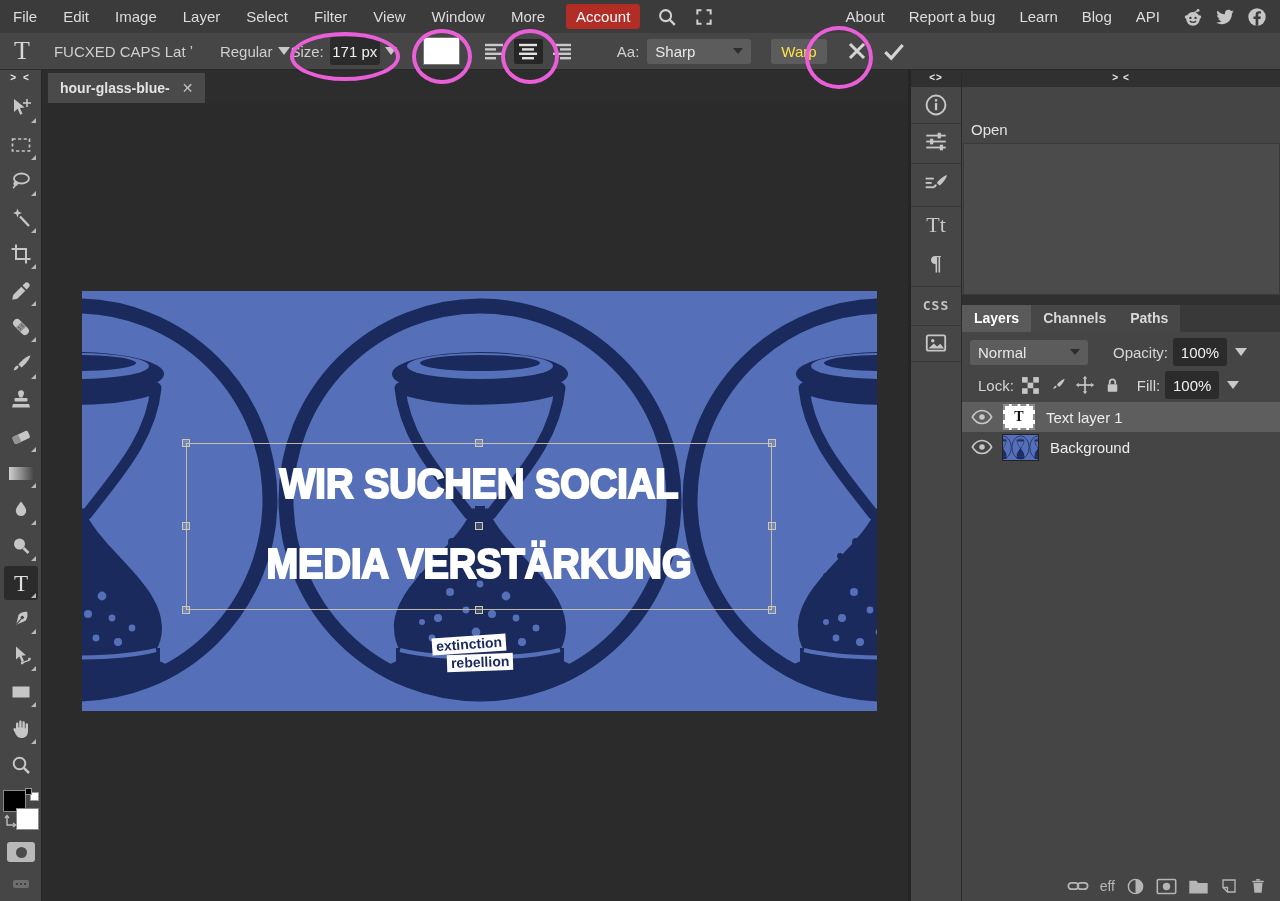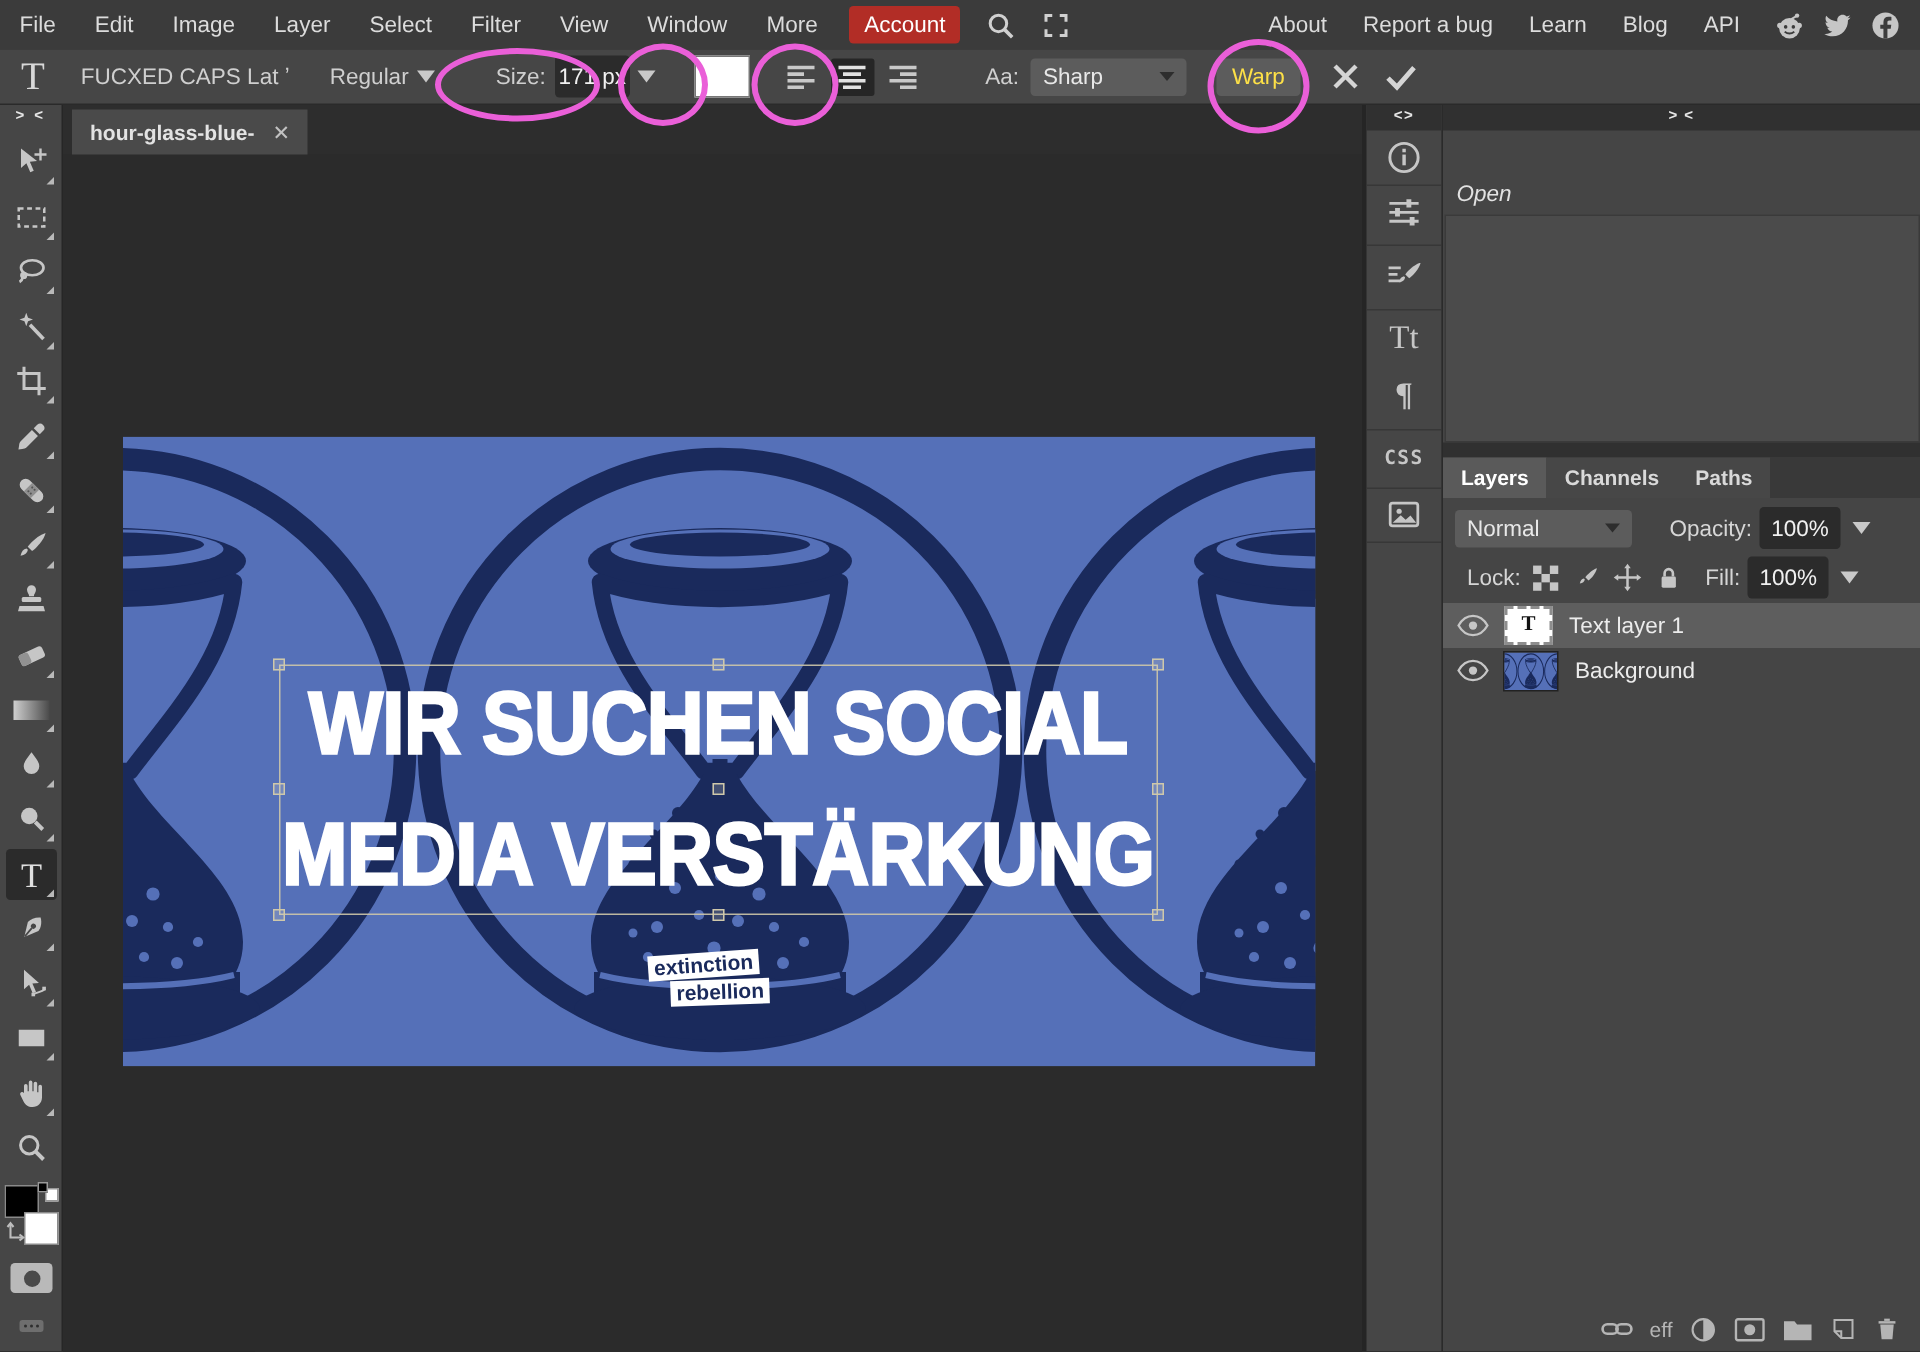--- a/index.html
+++ b/index.html
@@ -21,21 +21,21 @@
 
   
   .optionsbar { position:absolute; left:0; top:33px; width:1280px; height:37px; background:#464646;
                 border-bottom:1px solid #2a2a2a; display:flex; align-items:center; font-size:15px; color:#cfcfcf; z-index:10; }
   .opt-t { font-family:"Liberation Serif", serif; font-size:26px; color:#d8d8d8; margin-left:14px; line-height:1; }
   .opt-font { margin-left:24px; width:152px; white-space:nowrap; overflow:hidden; }
   .opt-style { margin-left:14px; display:flex; align-items:center; gap:6px; }
   .arr { width:0; height:0; border-left:6px solid transparent; border-right:6px solid transparent; border-top:8px solid #c9c9c9; }
   .arr.sm { border-left-width:5px; border-right-width:5px; border-top-width:6px; }
   .arr.dark { border-top-color:#2d2d2d; }
-  .opt-size-label { margin-left:40px; }
+  .opt-size-label { }
   .field { background:#2b2b2b; border-radius:3px; height:28px; color:#f0f0f0; display:flex; align-items:center;
            justify-content:center; padding:0 5px; }
   .size-field { width:50px; margin-left:6px; overflow:hidden; white-space:nowrap; }
   .swatch { width:37px; height:28px; background:#ffffff; border:1px solid #777; margin-left:26px; }
   .aligns { display:flex; gap:5px; margin-left:20px; }
   .align-btn { width:29px; height:25px; display:flex; align-items:center; justify-content:center; border-radius:2px; }
   .align-btn.active { background:#262626; }
   .opt-aa { margin-left:40px; }
   .dropdown { background:#5c5c5c; border-radius:3px; height:25px; display:flex; align-items:center;
               color:#e8e8e8; padding:0 8px; justify-content:space-between; }
@@ -78,22 +78,22 @@
   .tabbar { position:absolute; left:42px; top:70px; width:866px; height:33px; background:#2d2d2d; z-index:4; }
   .tab { position:absolute; left:6px; top:3px; height:30px; background:#4a4a4a; display:flex; align-items:center;
          padding:0 12px; color:#e3e3e3; font-size:14px; font-weight:bold; }
   .tab-close { margin-left:12px; color:#c2c2c2; font-weight:normal; font-size:14px; }
   .docarea { position:absolute; left:42px; top:103px; width:866px; height:798px; background:#2b2b2b; overflow:hidden; }
 
   
   .canvas { position:absolute; left:40px; top:188px; width:795px; height:420px; overflow:hidden; }
   .canvas svg.art { position:absolute; left:0; top:0; }
   .headline { position:absolute; left:104px; top:152px; width:586px; height:167px; z-index:3;
-              display:flex; flex-direction:column; align-items:center; justify-content:space-between;
-              color:#ffffff; font-weight:bold; font-size:52px; line-height:80px; white-space:nowrap;
+              display:flex; flex-direction:column; align-items:center; justify-content:flex-start;
+              color:#ffffff; font-weight:bold; font-size:38px; line-height:80px; white-space:nowrap;
               -webkit-text-stroke:2px #ffffff; letter-spacing:0px; }
   .headline span { display:block; transform:scaleY(1.12); }
   .selbox { position:absolute; left:104px; top:152px; width:586px; height:167px; z-index:4;
             border:1px solid rgba(206,199,168,0.9); }
   .handle { position:absolute; width:8px; height:8px; border:1px solid #cfc8aa; background:rgba(235,230,205,0.2); z-index:5; }
   .xr-logo { position:absolute; left:350px; top:344px; z-index:3; width:110px; }
   .xr-box { display:inline-block; background:#ffffff; color:#1a2a5c; font-weight:bold; font-size:14px;
             line-height:17px; padding:0 4px; letter-spacing:0; }
   .xr1 { transform:rotate(-4deg); }
   .xr2 { transform:rotate(-2deg); margin-left:15px; margin-top:-3px; }
@@ -111,21 +111,21 @@
 
   
   .rightpanel { position:absolute; left:961px; top:70px; width:319px; height:831px; background:#454545;
                 border-left:1px solid #2a2a2a; font-size:15px; color:#d6d6d6; z-index:5; }
   .panel-collapse { height:17px; background:#303030; color:#e8e8e8; font-size:10px; font-weight:bold;
                     text-align:center; letter-spacing:1px; line-height:16px; }
   .ptabs { position:absolute; left:0; width:319px; height:27px; background:#393939; display:flex; }
   .ptab { height:27px; line-height:27px; padding:0 12px; font-weight:bold; font-size:14px; background:#474747; color:#d9d9d9; }
   .ptab.active { background:#5a5a5a; color:#ffffff; }
   .hist-tabs { top:17px; }
-  .hist-open { position:absolute; left:0; top:47px; width:319px; height:25px; line-height:25px; padding-left:9px; color:#e2e2e2;font-style:italic; }
+  .hist-open { position:absolute; left:0; top:47px; width:319px; height:25px; line-height:25px; padding-left:9px; color:#e2e2e2; }
   .hist-empty { position:absolute; left:1px; top:73px; width:317px; height:152px; background:#4b4b4b; border:1px solid #3a3a3a; }
   .panel-sep { position:absolute; left:0; top:225px; width:319px; height:10px; background:#303030; }
   .layer-tabs { top:235px; }
   .blend-row { position:absolute; left:0; top:267px; width:319px; height:30px; display:flex; align-items:center; }
   .blend-dd { width:118px; margin-left:8px; }
   .op-label { margin-left:25px; }
   .val-field { width:54px; margin-left:5px; }
   .lock-row { position:absolute; left:0; top:300px; width:319px; height:30px; display:flex; align-items:center; }
   .lock-icons { display:flex; align-items:center; gap:8px; margin-left:7px; }
   .fill-label { margin-left:15px; }

